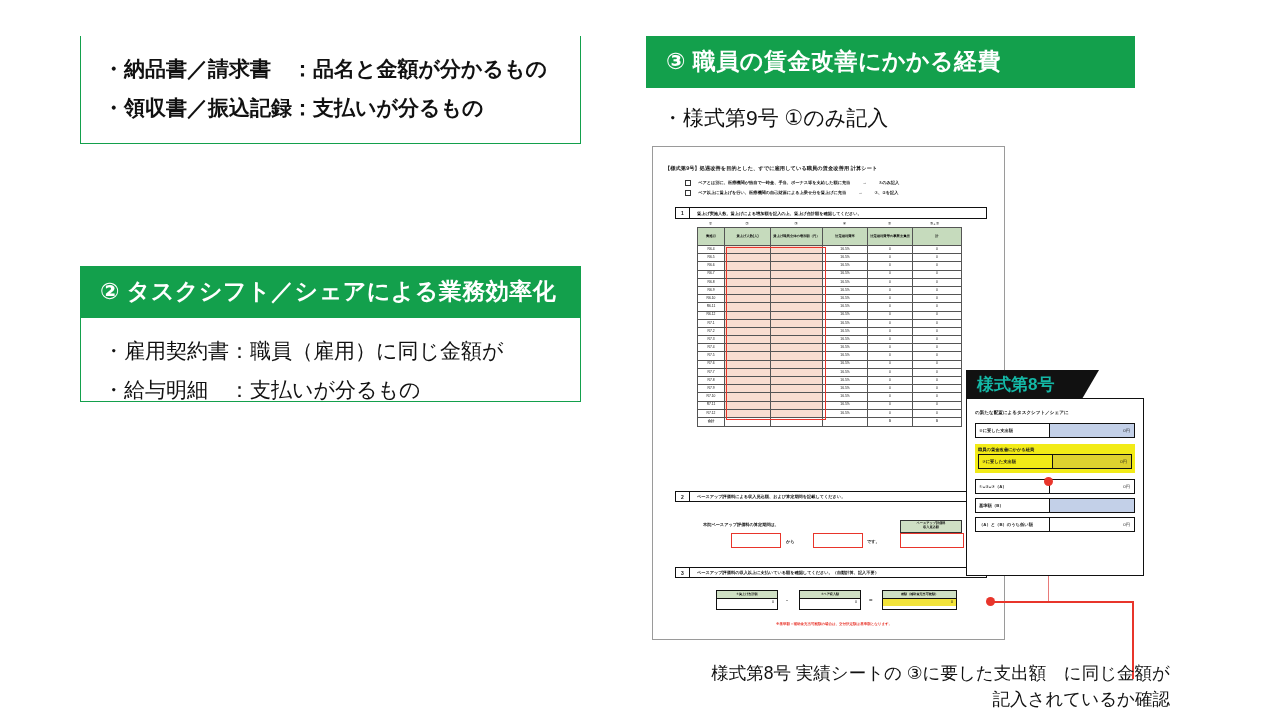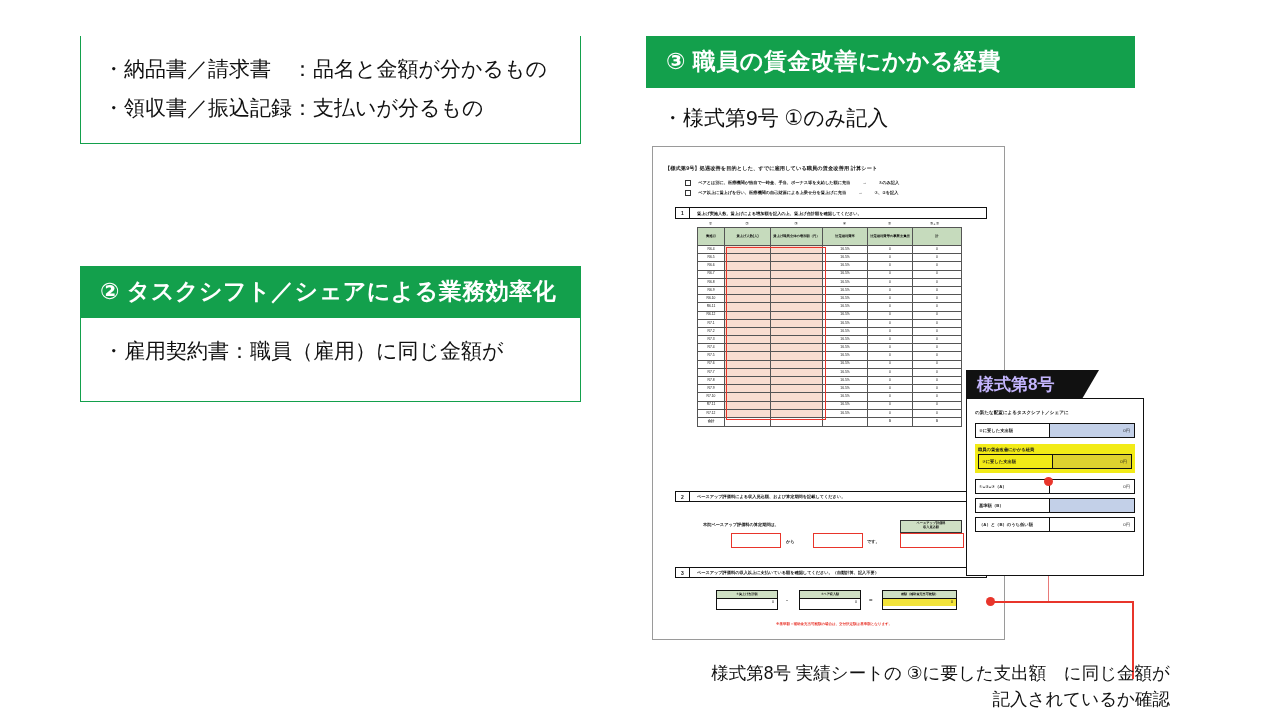--- a/index.html
+++ b/index.html
@@ -21,21 +21,21 @@
     background:#ffffff;border:1.5px solid #13A04C;border-top:none;
     padding:14px 18px 16px 22px;
   }
   .bullet{
     font-size:21px;line-height:1.2;color:#111;white-space:nowrap;
     margin:6px 0 14px 0;
   }
   .bullet:last-child{margin-bottom:4px;}
 
   #card1{left:80px;top:36px;width:501px;}
-  #card1 .card-body{height:108px;box-sizing:border-box;}
+  #card1 .card-body{height:108px;box-sizing:border-box;font-weight:bold;}
   #card2{left:80px;top:266px;width:501px;}
   #card2 .card-body{height:84px;box-sizing:border-box;}
 
   
   #card3{left:646px;top:36px;}
   #card3 .card-head{width:489px;box-sizing:border-box;}
   .r-bullet{
     position:absolute;left:662px;top:104px;
     font-size:21px;color:#111;white-space:nowrap;
   }
@@ -115,21 +115,21 @@
   .calcbox.ylw .cb-val{background:#f2e33a;}
   .op{position:absolute;font-size:6px;font-weight:bold;}
   .note-red{
     position:absolute;color:#e8352b;font-size:3.5px;font-weight:bold;white-space:nowrap;
   }
 
   
   .popup{position:absolute;left:966px;top:398px;width:178px;height:178px;}
   .popup-tab{
     position:absolute;left:0;top:-28px;width:116px;height:29px;background:#111;
-    color:#c4b5fd;font-weight:bold;font-size:17px;
+    color:#14b8a6;font-weight:bold;font-size:17px;
     display:flex;align-items:center;padding-left:11px;box-sizing:border-box;
   }
   .popup-tab:after{
     content:"";position:absolute;right:-17px;top:0;
     border-top:29px solid #111;border-right:17px solid transparent;
   }
   .popup-body{
     position:absolute;inset:0;background:#fff;border:1.4px solid #111;
     box-sizing:border-box;padding:9px 8px;font-size:4.6px;overflow:hidden;
   }
@@ -170,20 +170,21 @@
     <div class="card-body">
       <div class="bullet">・納品書／請求書　：品名と金額が分かるもの</div>
       <div class="bullet">・領収書／振込記録：支払いが分るもの</div>
     </div>
   </div>
 
   <div class="card" id="card2">
     <div class="card-head">② タスクシフト／シェアによる業務効率化</div>
     <div class="card-body">
       <div class="bullet">・雇用契約書：職員（雇用）に同じ金額が</div>
+      <div class="bullet">・給与明細　：支払いが分るもの</div>
     </div>
   </div>
 
   <div class="card" id="card3">
     <div class="card-head">③ 職員の賃金改善にかかる経費</div>
   </div>
   <div class="r-bullet">・様式第9号 ①のみ記入</div>
 
   <div class="sheet">
 

